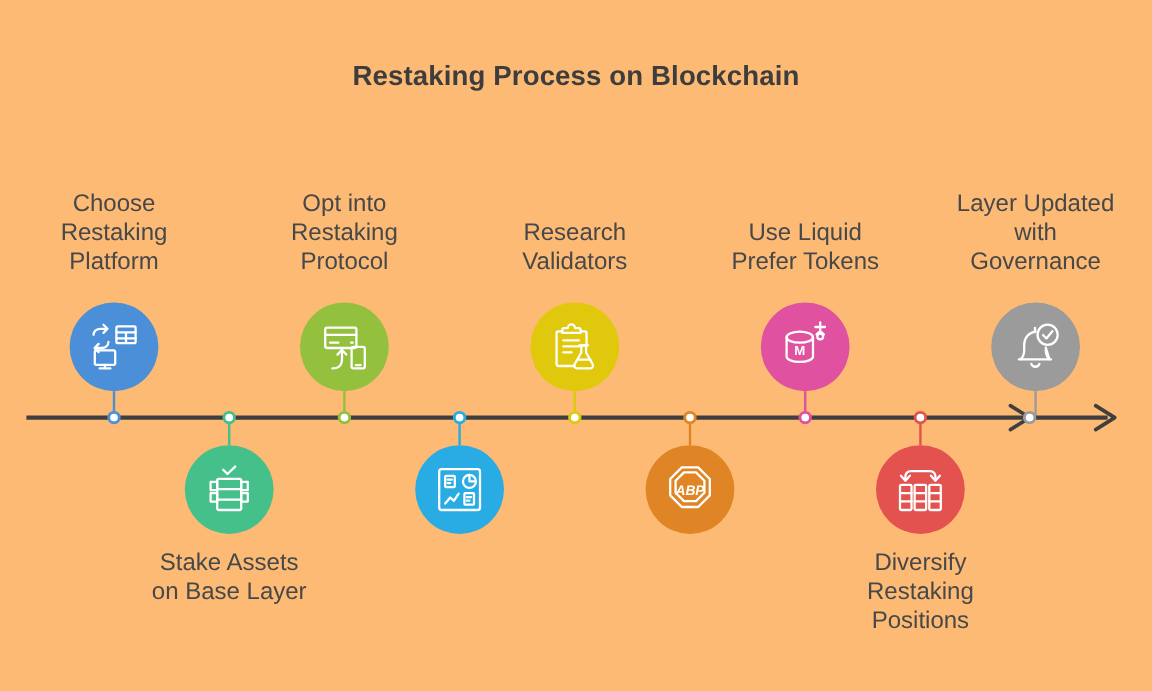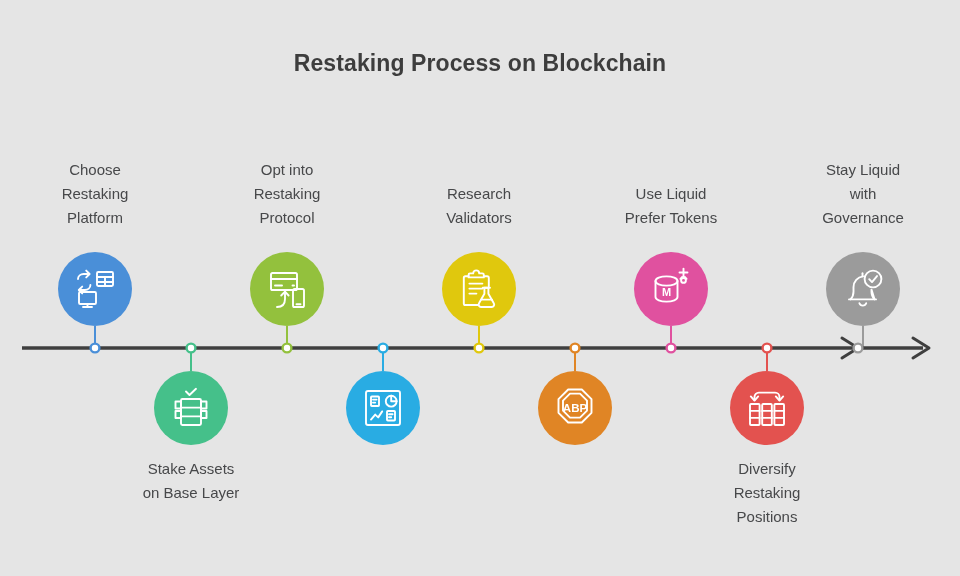--- a/index.html
+++ b/index.html
@@ -7,21 +7,21 @@
     width: 960px;
     height: 576px;
     background: #ffffff;
     font-family: "Liberation Sans", sans-serif;
     overflow: hidden;
   }
   #stage {
     position: relative;
     width: 960px;
     height: 576px;
-    background: #e5e5e5;
+    background: #fdba74;
   }
 
   
   #title {
     position: absolute;
     left: 0;
     top: 50px;
     width: 960px;
     text-align: center;
     font-size: 23px;
@@ -56,32 +56,32 @@
     display: flex;
     align-items: center;
     justify-content: center;
   }
   .node .circle svg { display: block; }
   .node .label {
     position: absolute;
     left: 0;
     width: 180px;
     text-align: center;
-    font-size: 15px;
+    font-size: 20px;
     line-height: 24px;
     color: #47484a;
     white-space: pre-line;
   }
 
   
   .node.top .circle { top: 0; }
   .node.top .label  { bottom: 0; }
 
   
-  .node.bottom .circle { top: 0; }
+  .node.bottom .circle { top: 0; font-style: italic; }
   .node.bottom .label  { top: 86px; }
 </style>
 </head>
 <body>
 
 <div id="stage">
 
   <div id="title">Restaking Process on Blockchain</div>
 
   <svg id="axis-layer" width="960" height="576" viewBox="0 0 960 576">
@@ -229,19 +229,19 @@
           <svg width="44" height="44" viewBox="0 0 44 44" fill="none" stroke="#ffffff" stroke-width="1.9" stroke-linecap="round" stroke-linejoin="round">
             <path d="M9.5 32.4c2.4-2.4 3-4.4 3-7.6v-4.6c0-5.7 4.1-10.2 9.5-10.8"></path>
            <path d="M30.5 22.6v2.2c0 3.2.6 5.2 3 7.6z"></path>
            <path d="M8 32.4h27"></path>
            <path d="M18.4 36.2a3.6 3.6 0 0 0 6.8 0"></path>
            <path d="M21.5 9.2V6.2"></path>
            <circle cx="32" cy="12" r="8.4"></circle>
            <path d="M28.2 12.2l2.8 2.9 5-6"></path>
           </svg>
         </div>
-        <div class="label" style="bottom: 96px; top: auto;">Stay Liquid
+        <div class="label" style="bottom: 96px; top: auto;">Layer Updated
 with
 Governance</div>
       </div>
     </div>
 
 </div>
 
 </body></html>

